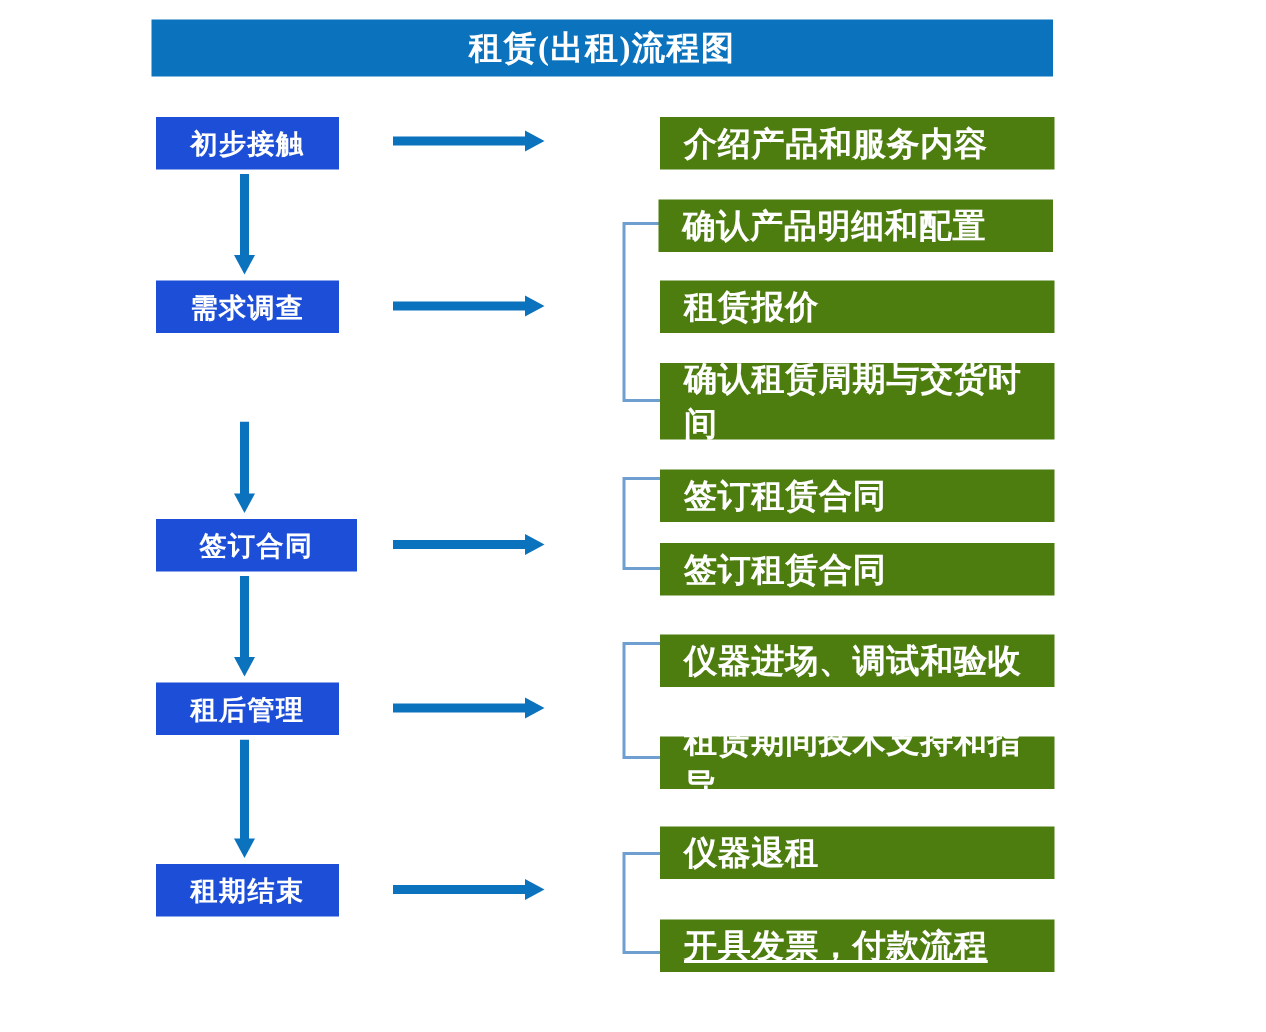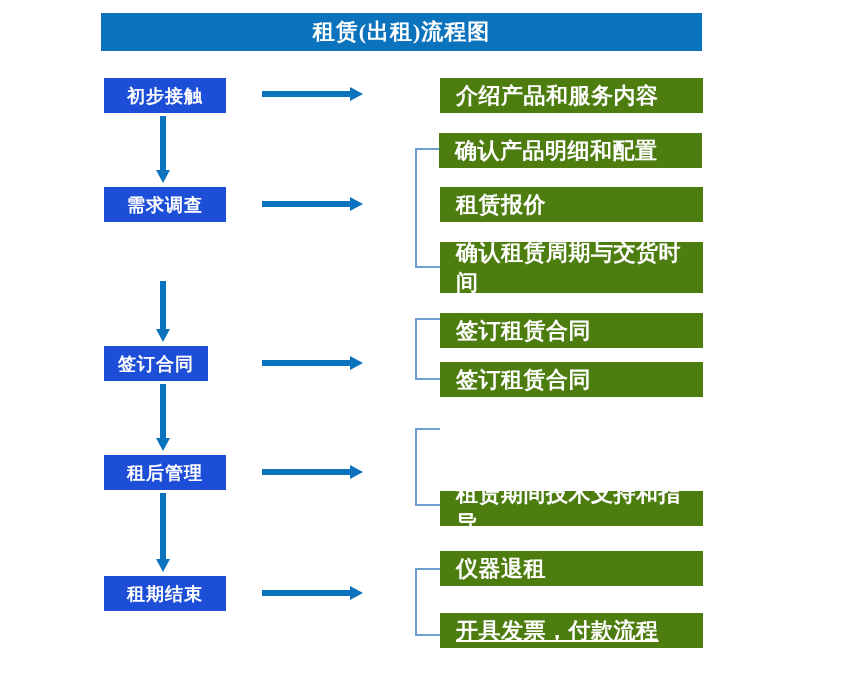--- a/index.html
+++ b/index.html
@@ -74,21 +74,21 @@
 <body>
 
 <div id="canvas">
 
   <div class="title-bar">租赁(出租)流程图</div>
 
   <div class="stage-box" style="left:104px; top:78px; width:122px; height:35px;">初步接触</div>
 
   <div class="stage-box" style="left:104px; top:187px; width:122px; height:35px;">需求调查</div>
 
-  <div class="stage-box" style="left:104px; top:346px; width:104px; height:35px;">签订合同</div>
+  <div class="stage-box" style="left:104px; top:346px; width:134px; height:35px;">签订合同</div>
 
   <div class="stage-box" style="left:104px; top:455px; width:122px; height:35px;">租后管理</div>
 
   <div class="stage-box" style="left:104px; top:576px; width:122px; height:35px;">租期结束</div>
 
   <div class="v-arrow" style="left:155px; top:116px; height:68px;">
     <svg width="16" height="68" viewBox="0 0 16 68">
       <rect x="5" y="0" width="6" height="55" fill="#0b72bd"></rect>
       <polygon points="1,54 15,54 8,67" fill="#0b72bd"></polygon>
     </svg>
@@ -179,20 +179,21 @@
   <div class="task-box" style="left:420px; top:133px; width:263px; height:35px;margin-left:19px;">确认产品明细和配置</div>
 
   <div class="task-box" style="left:440px; top:187px; width:263px; height:35px;">租赁报价</div>
 
   <div class="task-box" style="left:440px; top:242px; width:263px; height:51px;">确认租赁周期与交货时间</div>
 
   <div class="task-box" style="left:440px; top:313px; width:263px; height:35px;">签订租赁合同</div>
 
   <div class="task-box" style="left:440px; top:362px; width:263px; height:35px;">签订租赁合同</div>
 
+  <div class="task-box" style="left:440px; top:423px; width:263px; height:35px;">仪器进场、调试和验收</div>
 
   <div class="task-box" style="left:440px; top:491px; width:263px; height:35px;">租赁期间技术支持和指导</div>
 
   <div class="task-box" style="left:440px; top:551px; width:263px; height:35px;">仪器退租</div>
 
   <div class="task-box" style="left:440px; top:613px; width:263px; height:35px;text-decoration:underline;">开具发票，付款流程</div>
 
 </div>
 
 </body></html>

